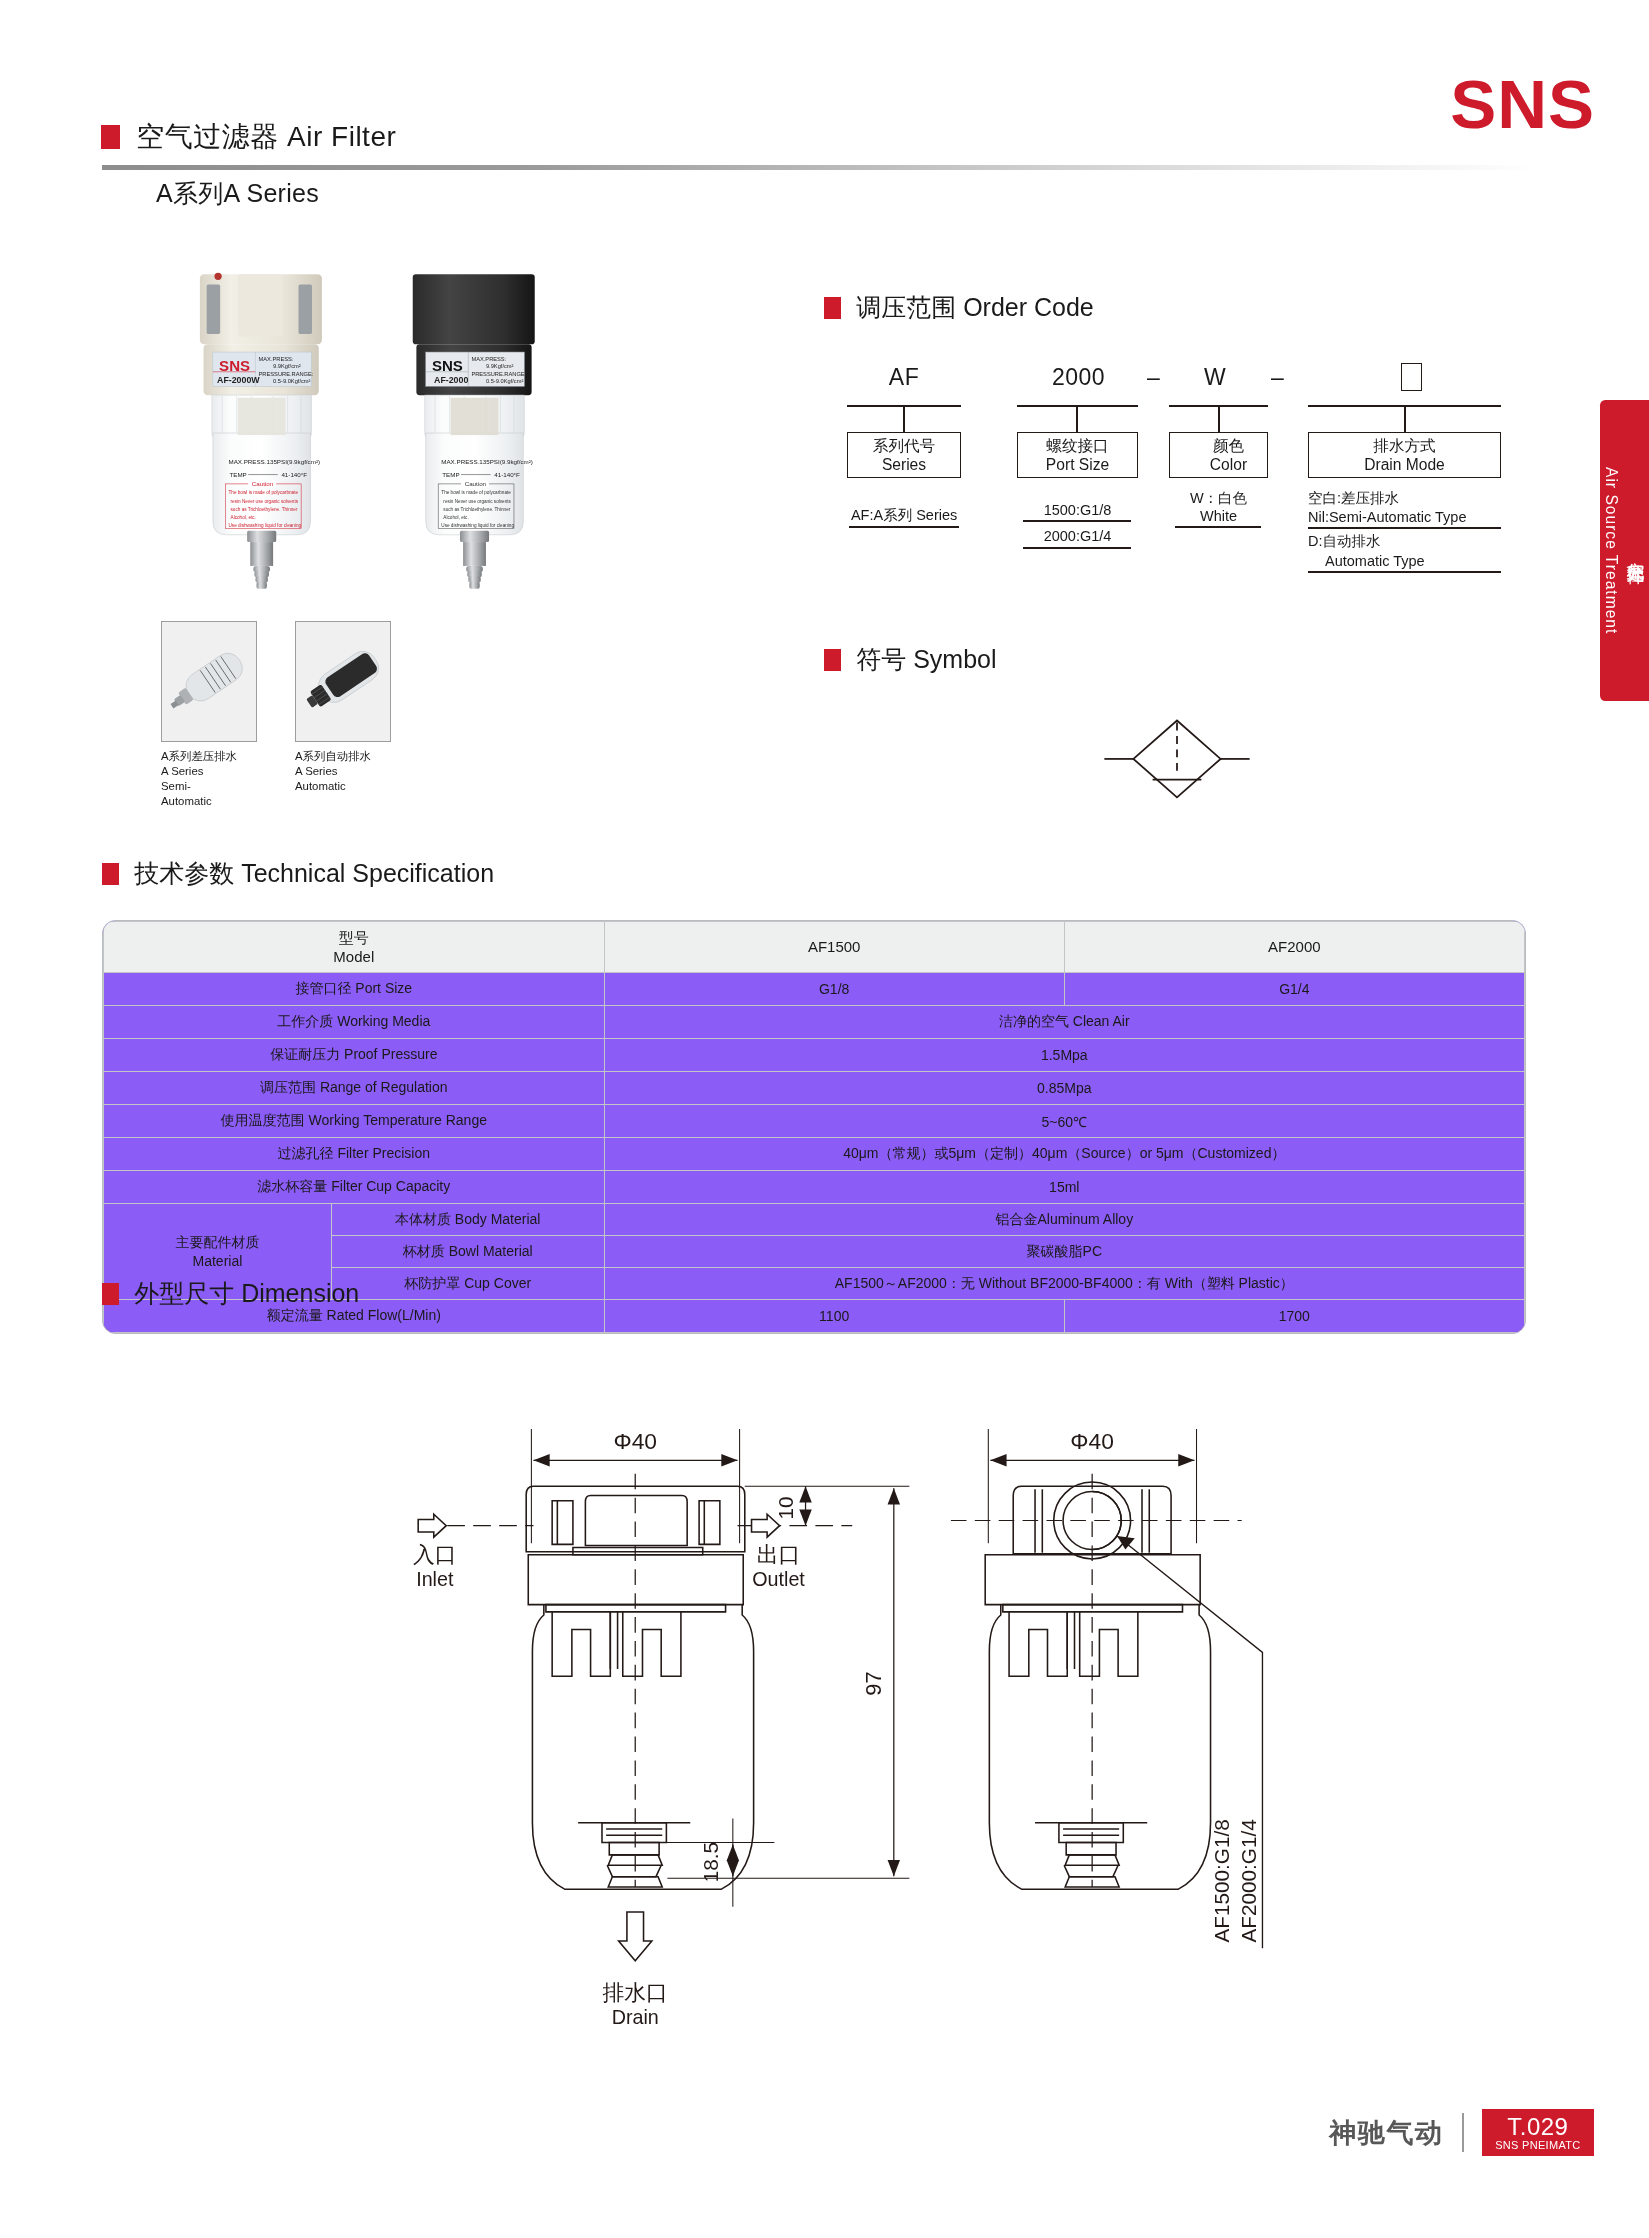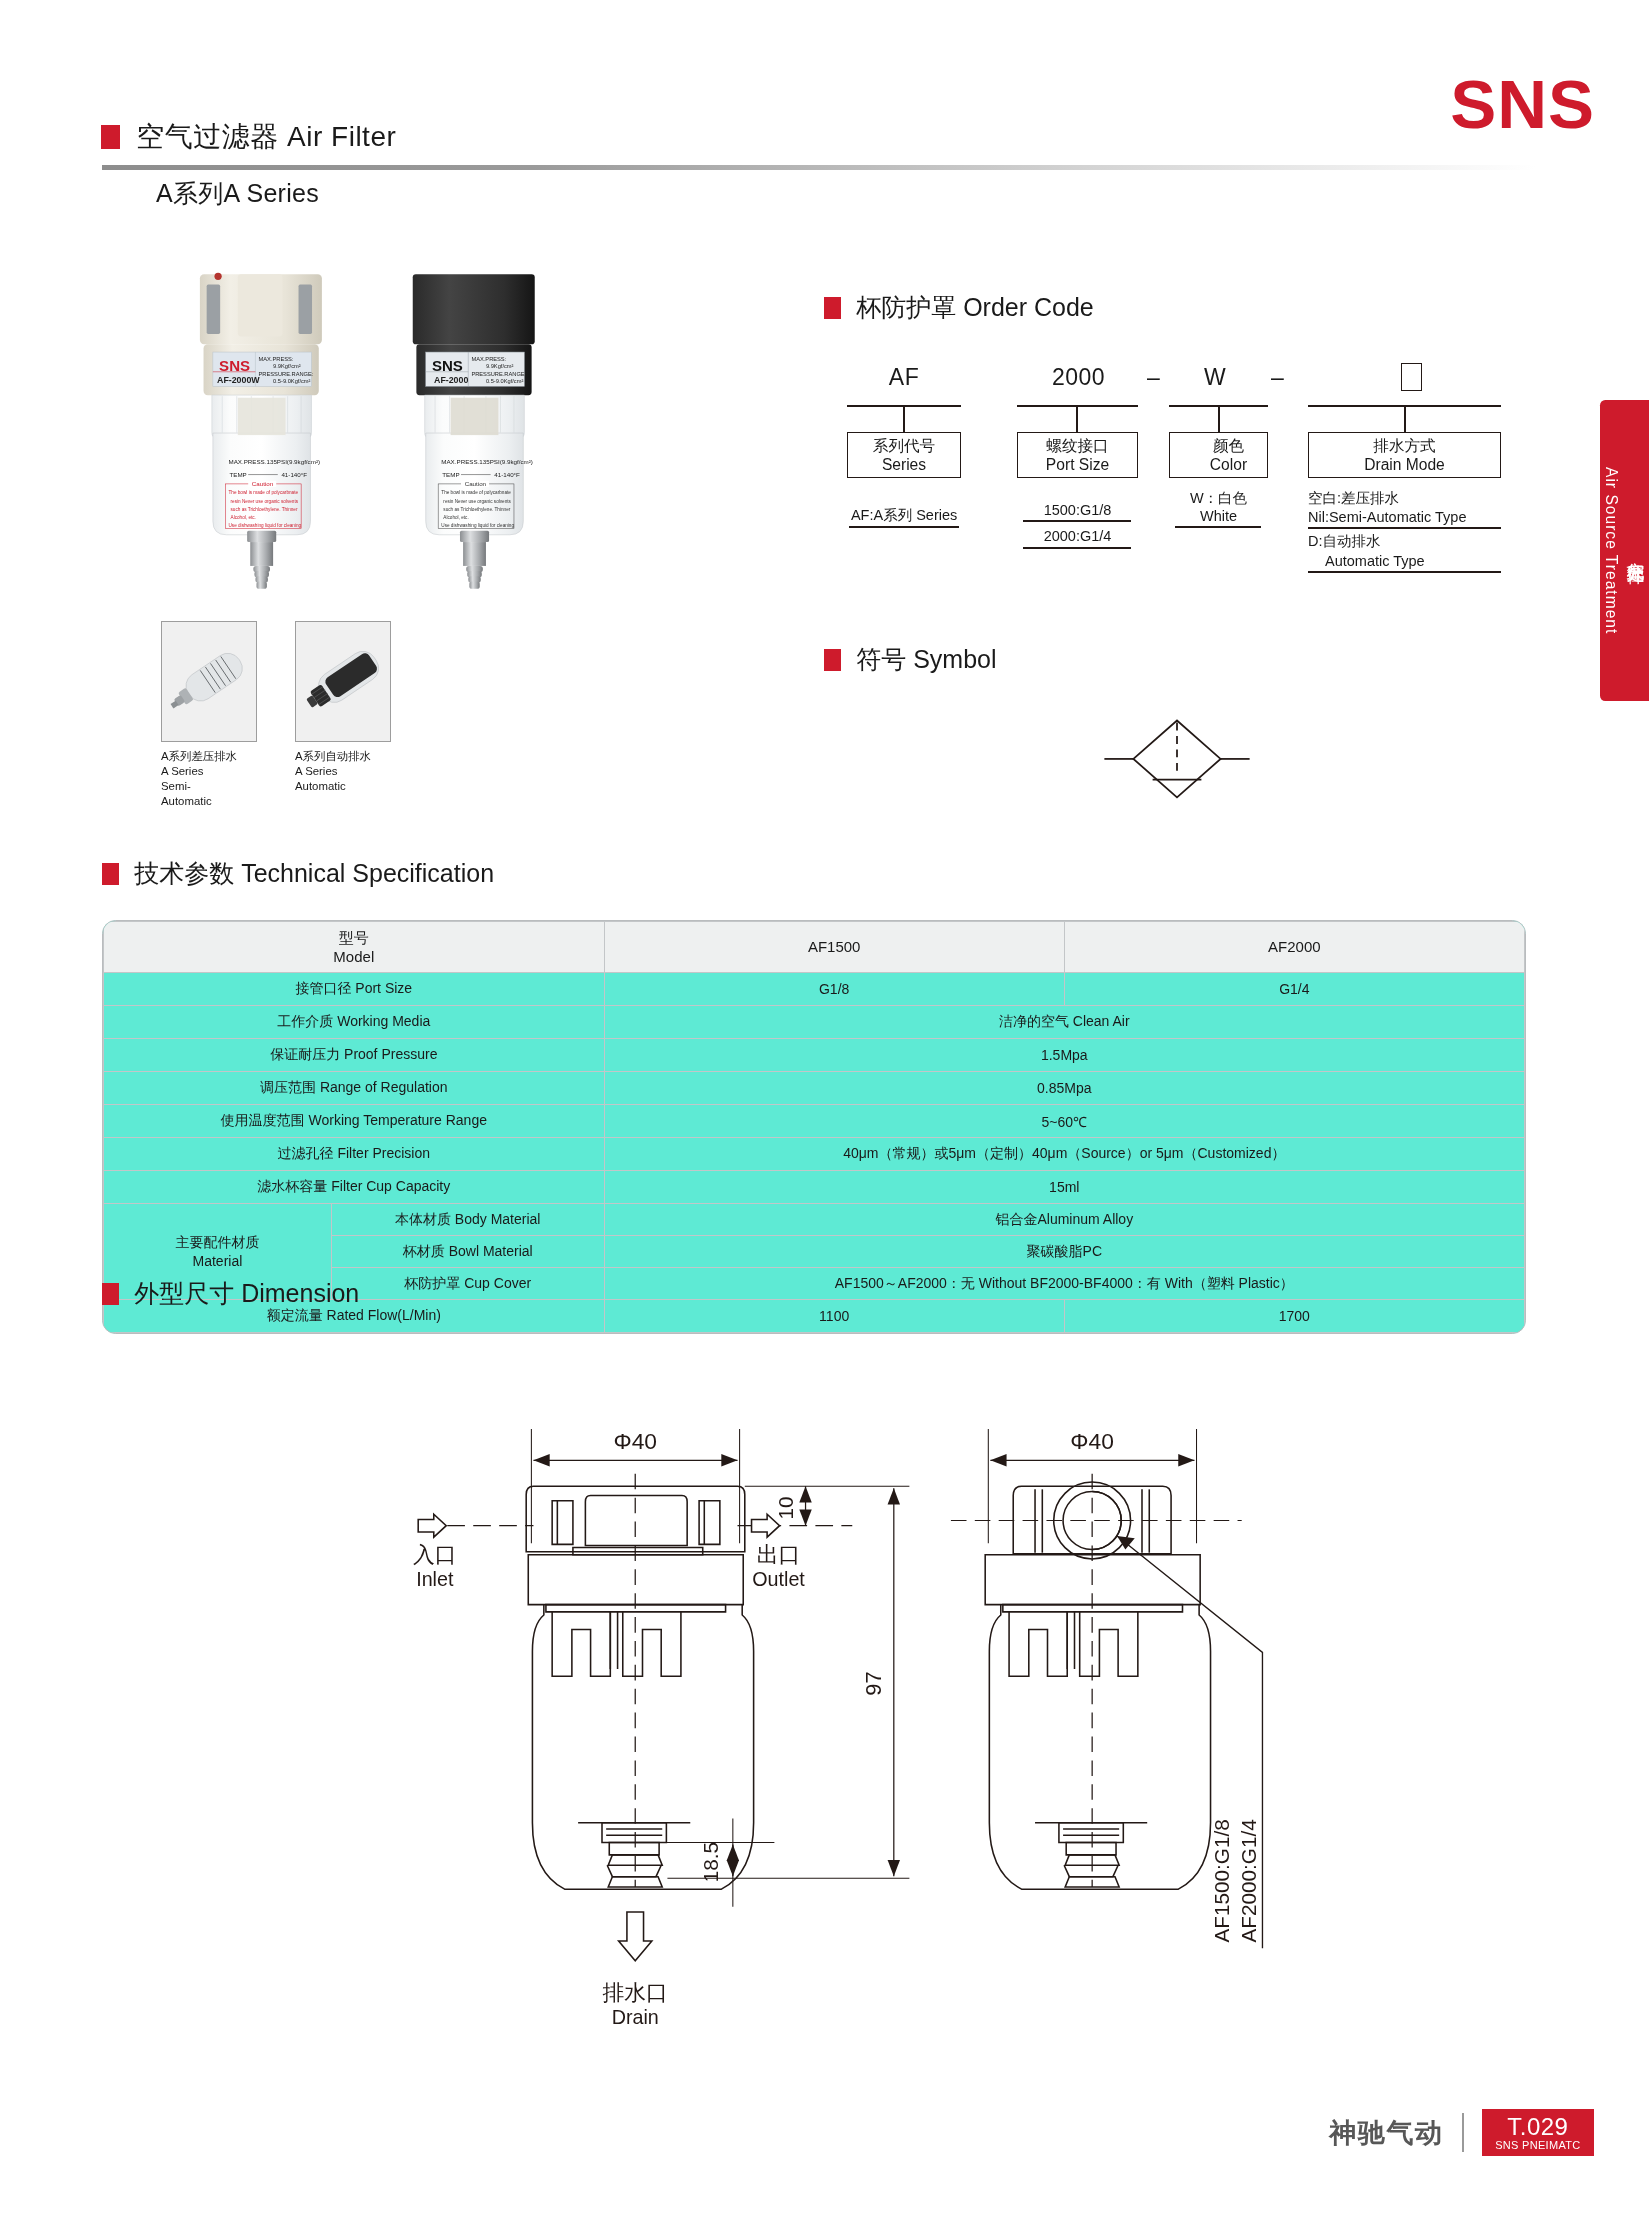--- a/index.html
+++ b/index.html
@@ -68,21 +68,21 @@
   }
   .oc .note { position:absolute; font-size:14.5px; line-height:1.45; text-align:center; }
   .oc .note.left { text-align:left; }
   .oc .uline { position:absolute; height:1.6px; background:#231916; }
 
   
   .symbolwrap { position:absolute; left:1094px; top:714px; }
   .tblshell {
     position:absolute; left:102px; top:920px; width:1424px;
     border:1.6px solid #b9bcbe; border-radius:13.5px; box-sizing:border-box;
-    overflow:hidden; background:#5eead4;
+    overflow:hidden; background:#8b5cf6;
   }
   .tblshell table { width:100%; border-collapse:collapse; font-size:14px; }
   .tblshell td, .tblshell th { border:1px solid #c3c6c8; padding:0 8.3px; font-weight:normal; }
   .tblshell tr.hdrow td { background:#eef0f0; height:50px; text-align:center; font-size:15px; line-height:1.3; }
   .tblshell td.lab { text-align:center; width:483px; height:32px; }
   .tblshell td.sub { text-align:center; width:171px; }
   .tblshell td.val { text-align:center; }
   .tblshell td.matlab { text-align:center; width:140px; line-height:1.3; }
   .tblshell tr { height:32px; }
 
@@ -289,21 +289,21 @@
       <div class="cap">
         <div>A系列自动排水</div>
         <div>A Series</div>
         <div>Automatic</div>
       </div>
     </div>
   </div>
 
   <div class="sec" style="left:824px; top:291px;">
     <div class="redsq2"></div>
-    <div class="lbl"><span>杯防护罩</span>
+    <div class="lbl"><span>调压范围</span>
       <span>Order Code</span></div>
   </div>
 
   <div class="oc">
 
     <div class="code" style="left:31px; top:0; width:94px;">AF</div>
     <div class="code" style="left:203px; top:0; width:99px;">2000</div>
     <div class="dash" style="left:321px; top:0;">–</div>
     <div class="code" style="left:358px; top:0; width:62px;">W</div>
     <div class="dash" style="left:445px; top:0;">–</div>

